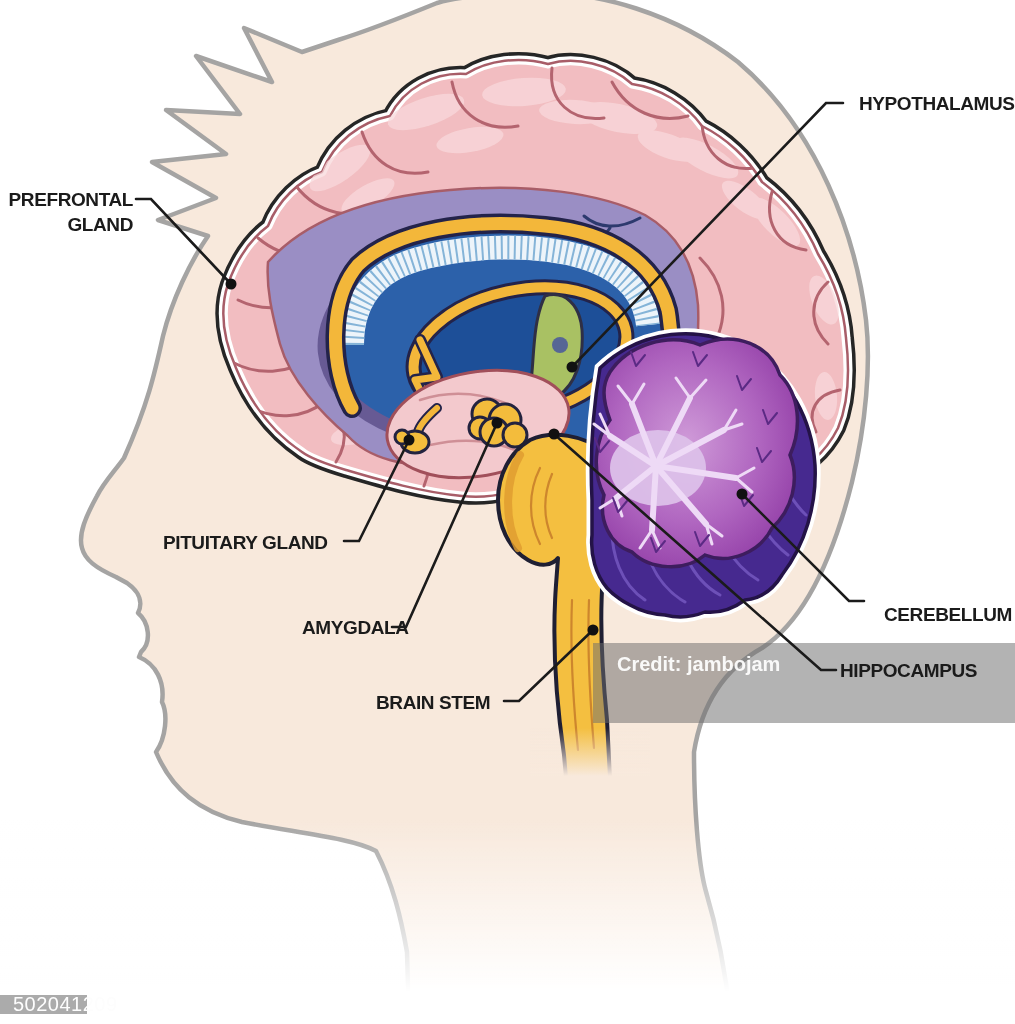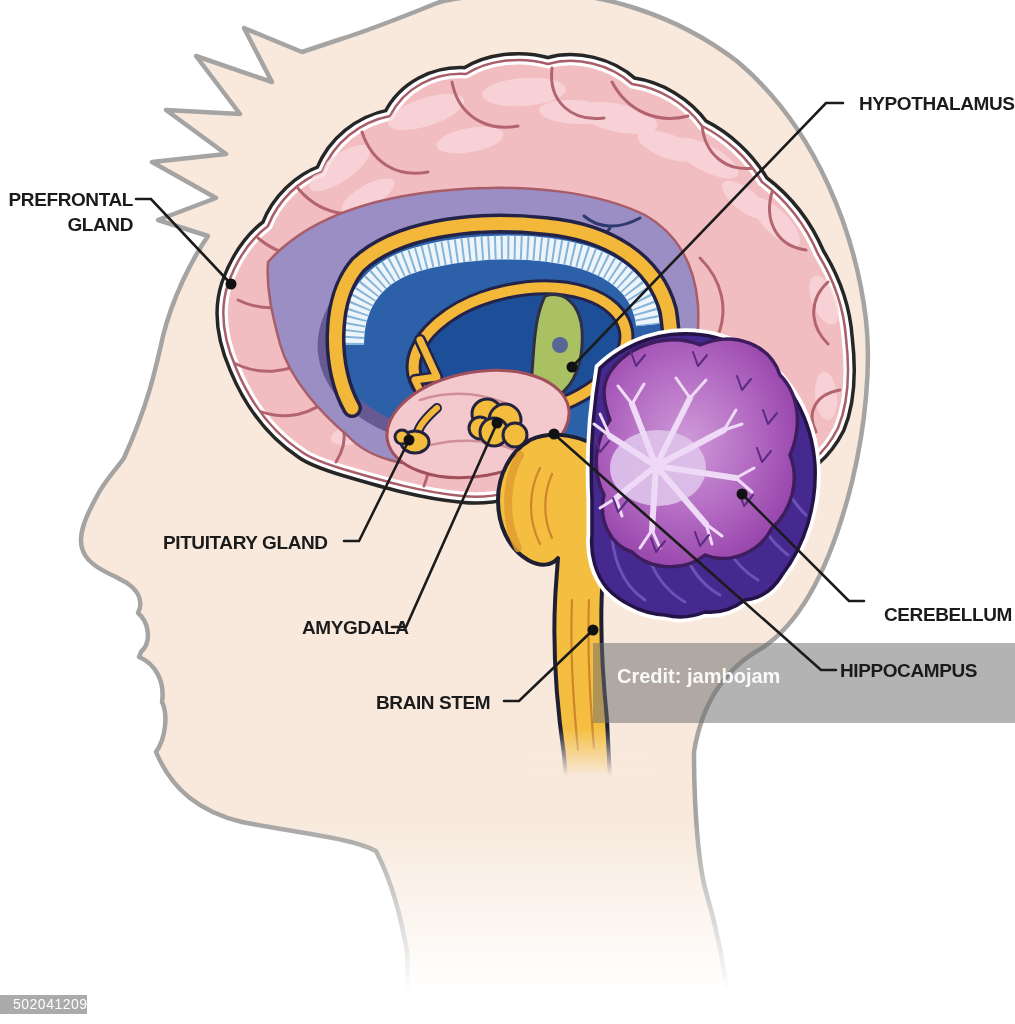--- a/index.html
+++ b/index.html
@@ -6,23 +6,23 @@
   #stage{position:relative;width:1015px;height:1024px;background:#ffffff;overflow:hidden;
          font-family:"Liberation Sans","DejaVu Sans",sans-serif;}
   #art{position:absolute;left:0;top:0;z-index:1;}
   .lbl{position:absolute;z-index:20;color:#1b1b1b;font-weight:bold;font-size:19px;
        letter-spacing:-0.4px;line-height:25px;white-space:nowrap;}
   .lbl.right{text-align:right;}
   #wm-text{position:absolute;left:617px;top:651px;z-index:22;color:#ffffff;}
   #wm-brand{font-size:28px;line-height:30px;letter-spacing:-0.5px;opacity:0.95;}
   #wm-brand .b{font-weight:bold;}
   #wm-brand .r{font-size:11px;vertical-align:super;}
-  #wm-credit{font-size:20px;font-weight:bold;line-height:24px;opacity:0.92;margin-top:13px;}
+  #wm-credit{font-size:20px;font-weight:bold;line-height:24px;opacity:0.92;margin-top:1px;}
   #id-bar{position:absolute;left:0;top:995px;width:87px;height:19px;z-index:25;
-          background:#ababab;color:#fdfdfd;font-size:14px;line-height:19px;
+          background:#ababab;color:#fdfdfd;font-size:20px;line-height:19px;
           padding-left:13px;box-sizing:border-box;letter-spacing:0.5px;}
 </style>
 </head>
 <body>
 
 <div id="stage">
 
   <svg id="art" width="1015" height="1024" viewBox="0 0 1015 1024">
     <defs>
       <clipPath id="brainClip">

